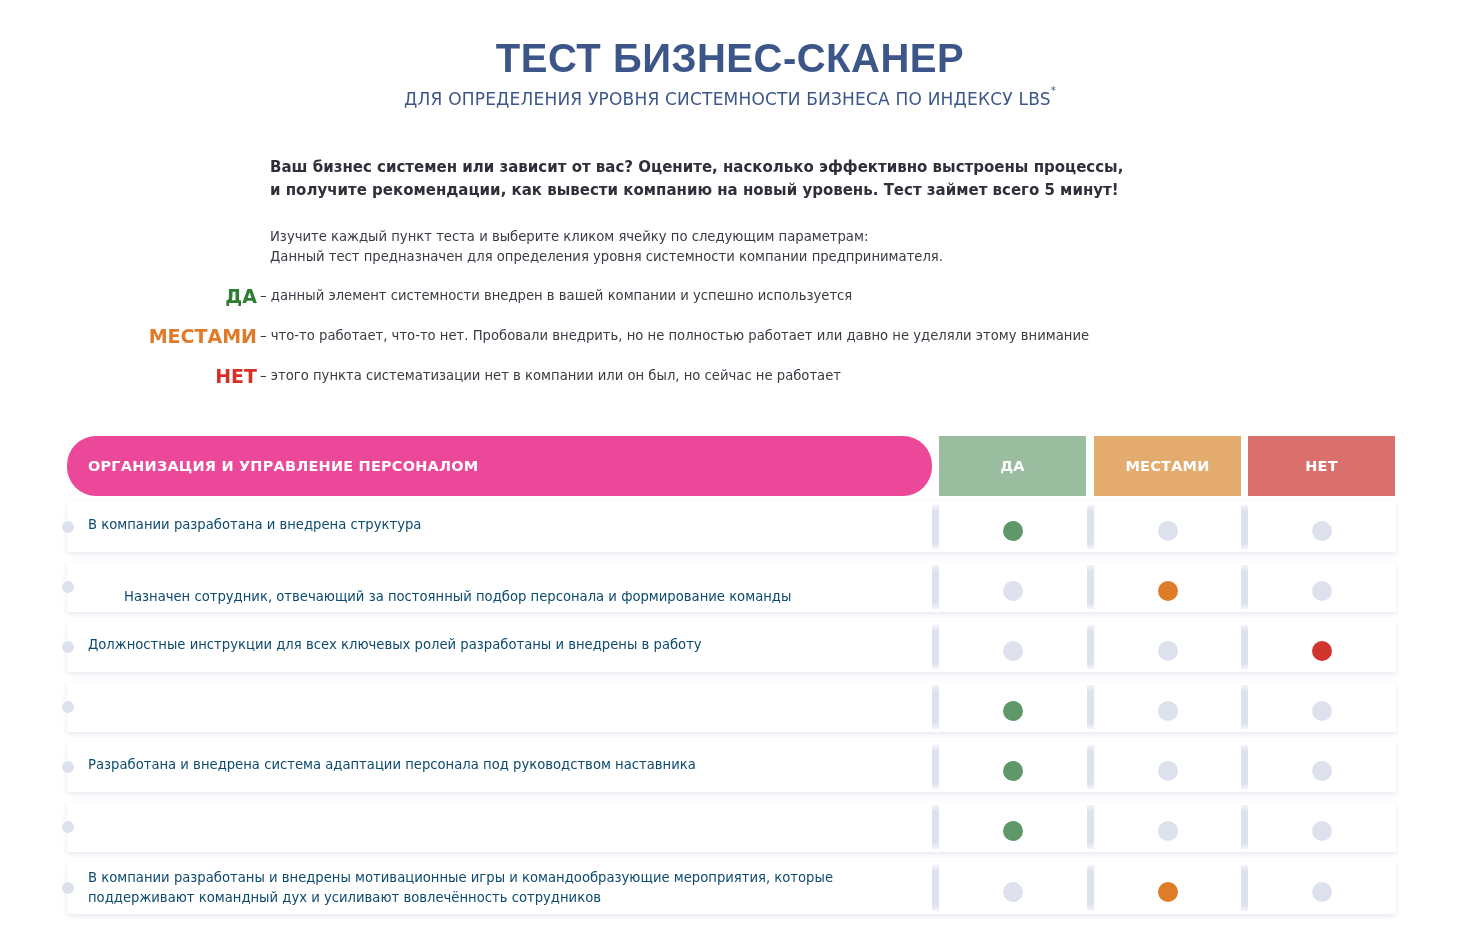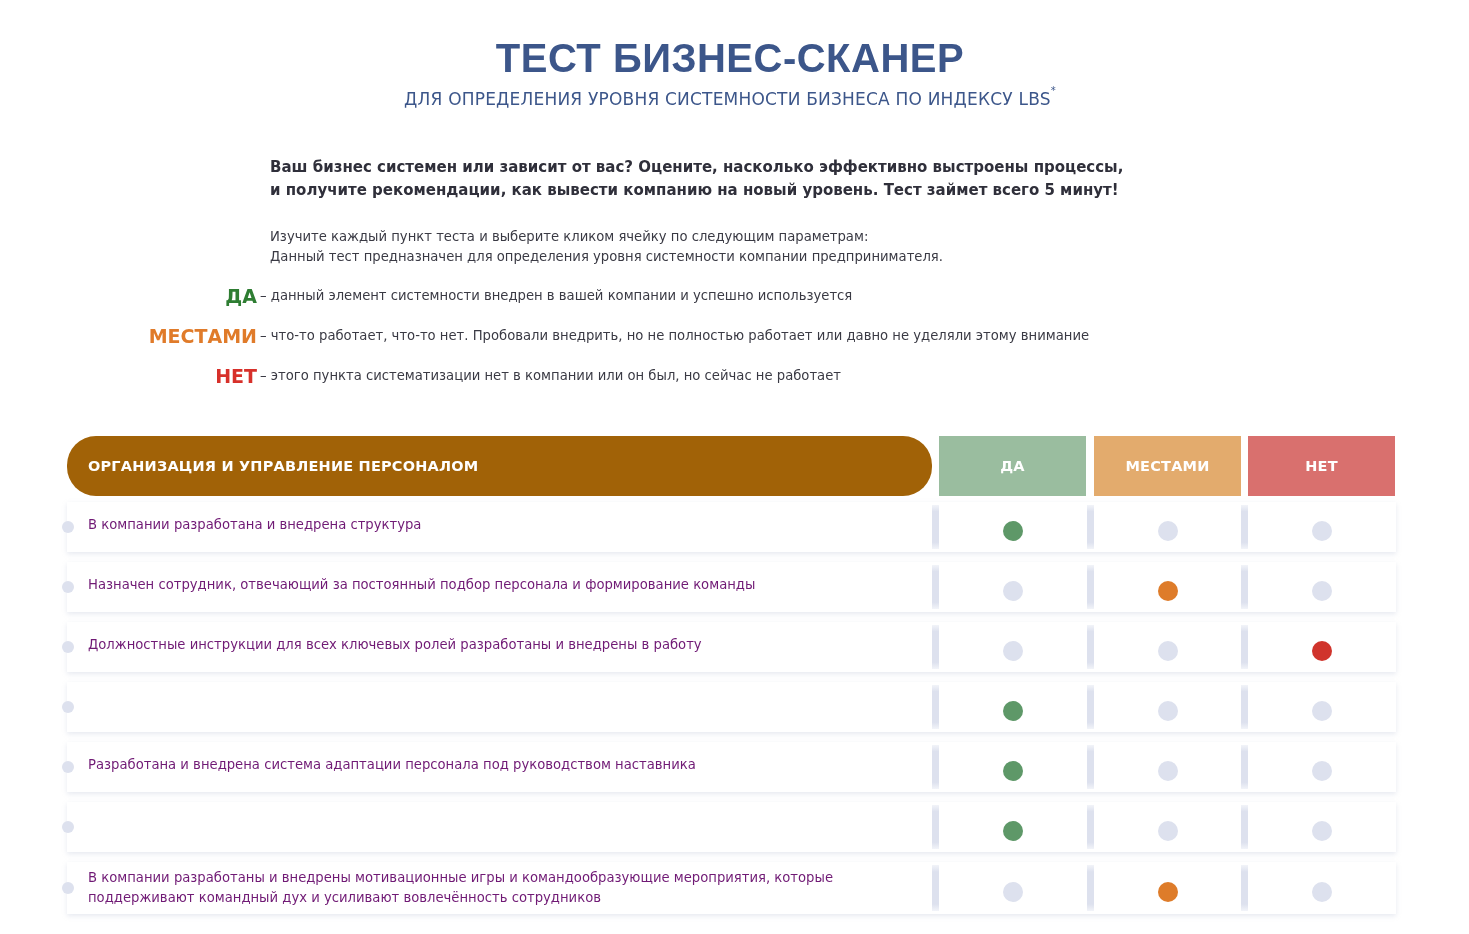--- a/index.html
+++ b/index.html
@@ -53,21 +53,21 @@
     .row-card {
       position: absolute; left: 0; top: 0; width: 1329px; height: 100%;
       background: #ffffff; box-shadow: 0 2px 5px rgba(160,170,200,0.25);
     }
     .row-bullet {
       position: absolute; left: -5px; width: 12px; height: 12px; border-radius: 50%;
       background: #dde1ee;
     }
     .row-text {
       position: absolute; left: 21px; width: 820px; font-size: 13.2px; line-height: 20px;
-      color: #701a75;
+      color: #0c4a6e;
     }
     .divider {
       position: absolute; top: 3px; width: 7px; bottom: 3px;
       background: linear-gradient(to bottom, #f2f4f9 0%, #dde1ee 15%, #dde1ee 85%, #f2f4f9 100%);
     }
     .cell { position: absolute; top: 0; height: 100%; width: 147px; cursor: pointer; }
     .dot {
       position: absolute; left: 64px; width: 20px; height: 20px; border-radius: 50%;
     }
   </style>
@@ -94,21 +94,21 @@
   <span class="legend-key" style="color:#e07b2a;">МЕСТАМИ</span>
   <span class="legend-desc">– что-то работает, что-то нет. Пробовали внедрить, но не полностью работает или давно не уделяли этому внимание</span>
 </div>
 <div class="legend-row" style="top:361px;">
   <span class="legend-key" style="color:#d7302a;">НЕТ</span>
   <span class="legend-desc">– этого пункта систематизации нет в компании или он был, но сейчас не работает</span>
 </div>
 
 <div class="table">
   <div class="thead">
-    <div class="th th-main" style="background:#a16207;border-radius:29px;">ОРГАНИЗАЦИЯ И УПРАВЛЕНИЕ ПЕРСОНАЛОМ</div>
+    <div class="th th-main" style="background:#ec4899;border-radius:29px;">ОРГАНИЗАЦИЯ И УПРАВЛЕНИЕ ПЕРСОНАЛОМ</div>
     <div class="th th-opt th-yes" style="background:#9abd9f;">ДА</div>
     <div class="th th-opt th-partly" style="background:#e3ab6d;">МЕСТАМИ</div>
     <div class="th th-opt th-no" style="background:#d9706e;">НЕТ</div>
   </div>
   <div id="rows">
       <div class="row" style="top: 66px; height: 50px;">
         <div class="row-card"></div>
         <div class="row-bullet" style="top: 19px;"></div>
         <div class="row-text" style="top: 13px;">В компании разработана и внедрена структура</div>
         <div class="divider" style="left: 865px;"></div>
@@ -120,21 +120,21 @@
         <div class="cell" style="left: 1027px;">
           <div class="dot" style="top: 19px; background: rgb(221, 225, 238);"></div>
         </div>
         <div class="cell" style="left: 1181px;">
           <div class="dot" style="top: 19px; background: rgb(221, 225, 238);"></div>
         </div>
       </div>
       <div class="row" style="top: 126px; height: 50px;">
         <div class="row-card"></div>
         <div class="row-bullet" style="top: 19px;"></div>
-        <div class="row-text" style="top: 13px;">Назначен сотрудник, отвечающий за постоянный подбор персонала и формирование команды</div>
+        <div class="row-text" style="top: 25px; margin-left: 36px;">Назначен сотрудник, отвечающий за постоянный подбор персонала и формирование команды</div>
         <div class="divider" style="left: 865px;"></div>
         <div class="divider" style="left: 1020px;"></div>
         <div class="divider" style="left: 1174px;"></div>
         <div class="cell" style="left: 872px;">
           <div class="dot" style="top: 19px; background: rgb(221, 225, 238);"></div>
         </div>
         <div class="cell" style="left: 1027px;">
           <div class="dot" style="top: 19px; background: rgb(222, 124, 42);"></div>
         </div>
         <div class="cell" style="left: 1181px;">

